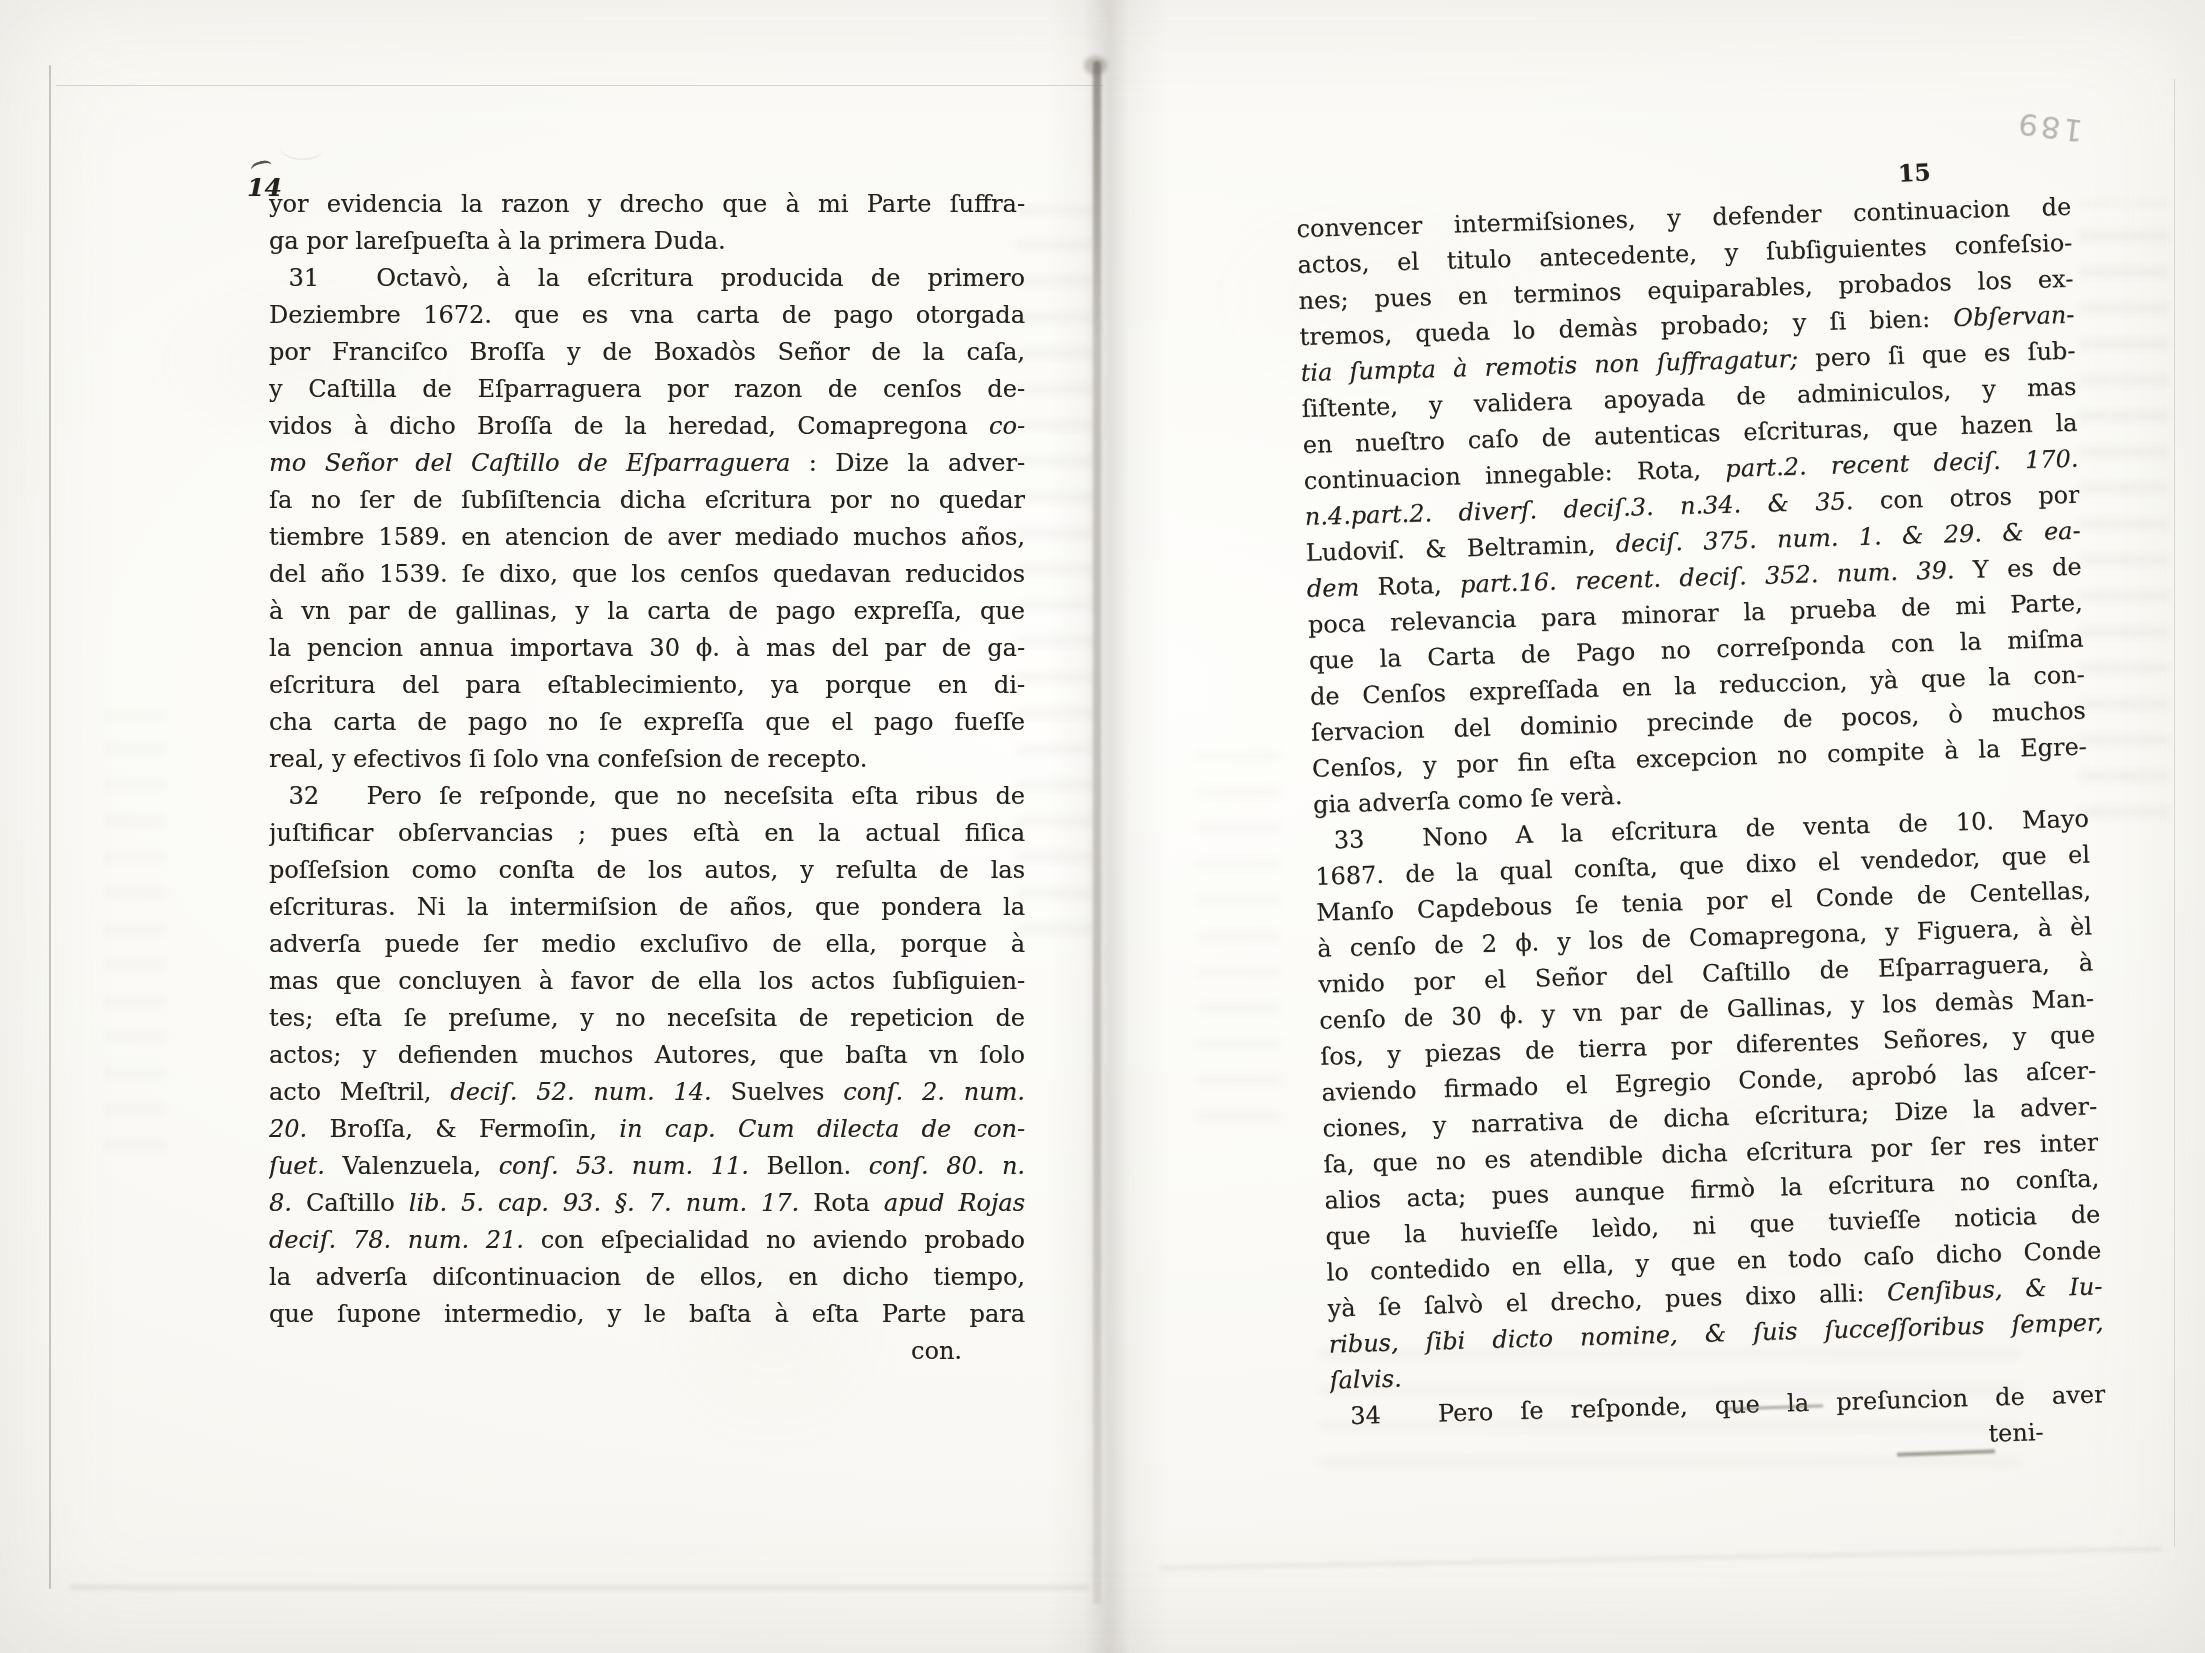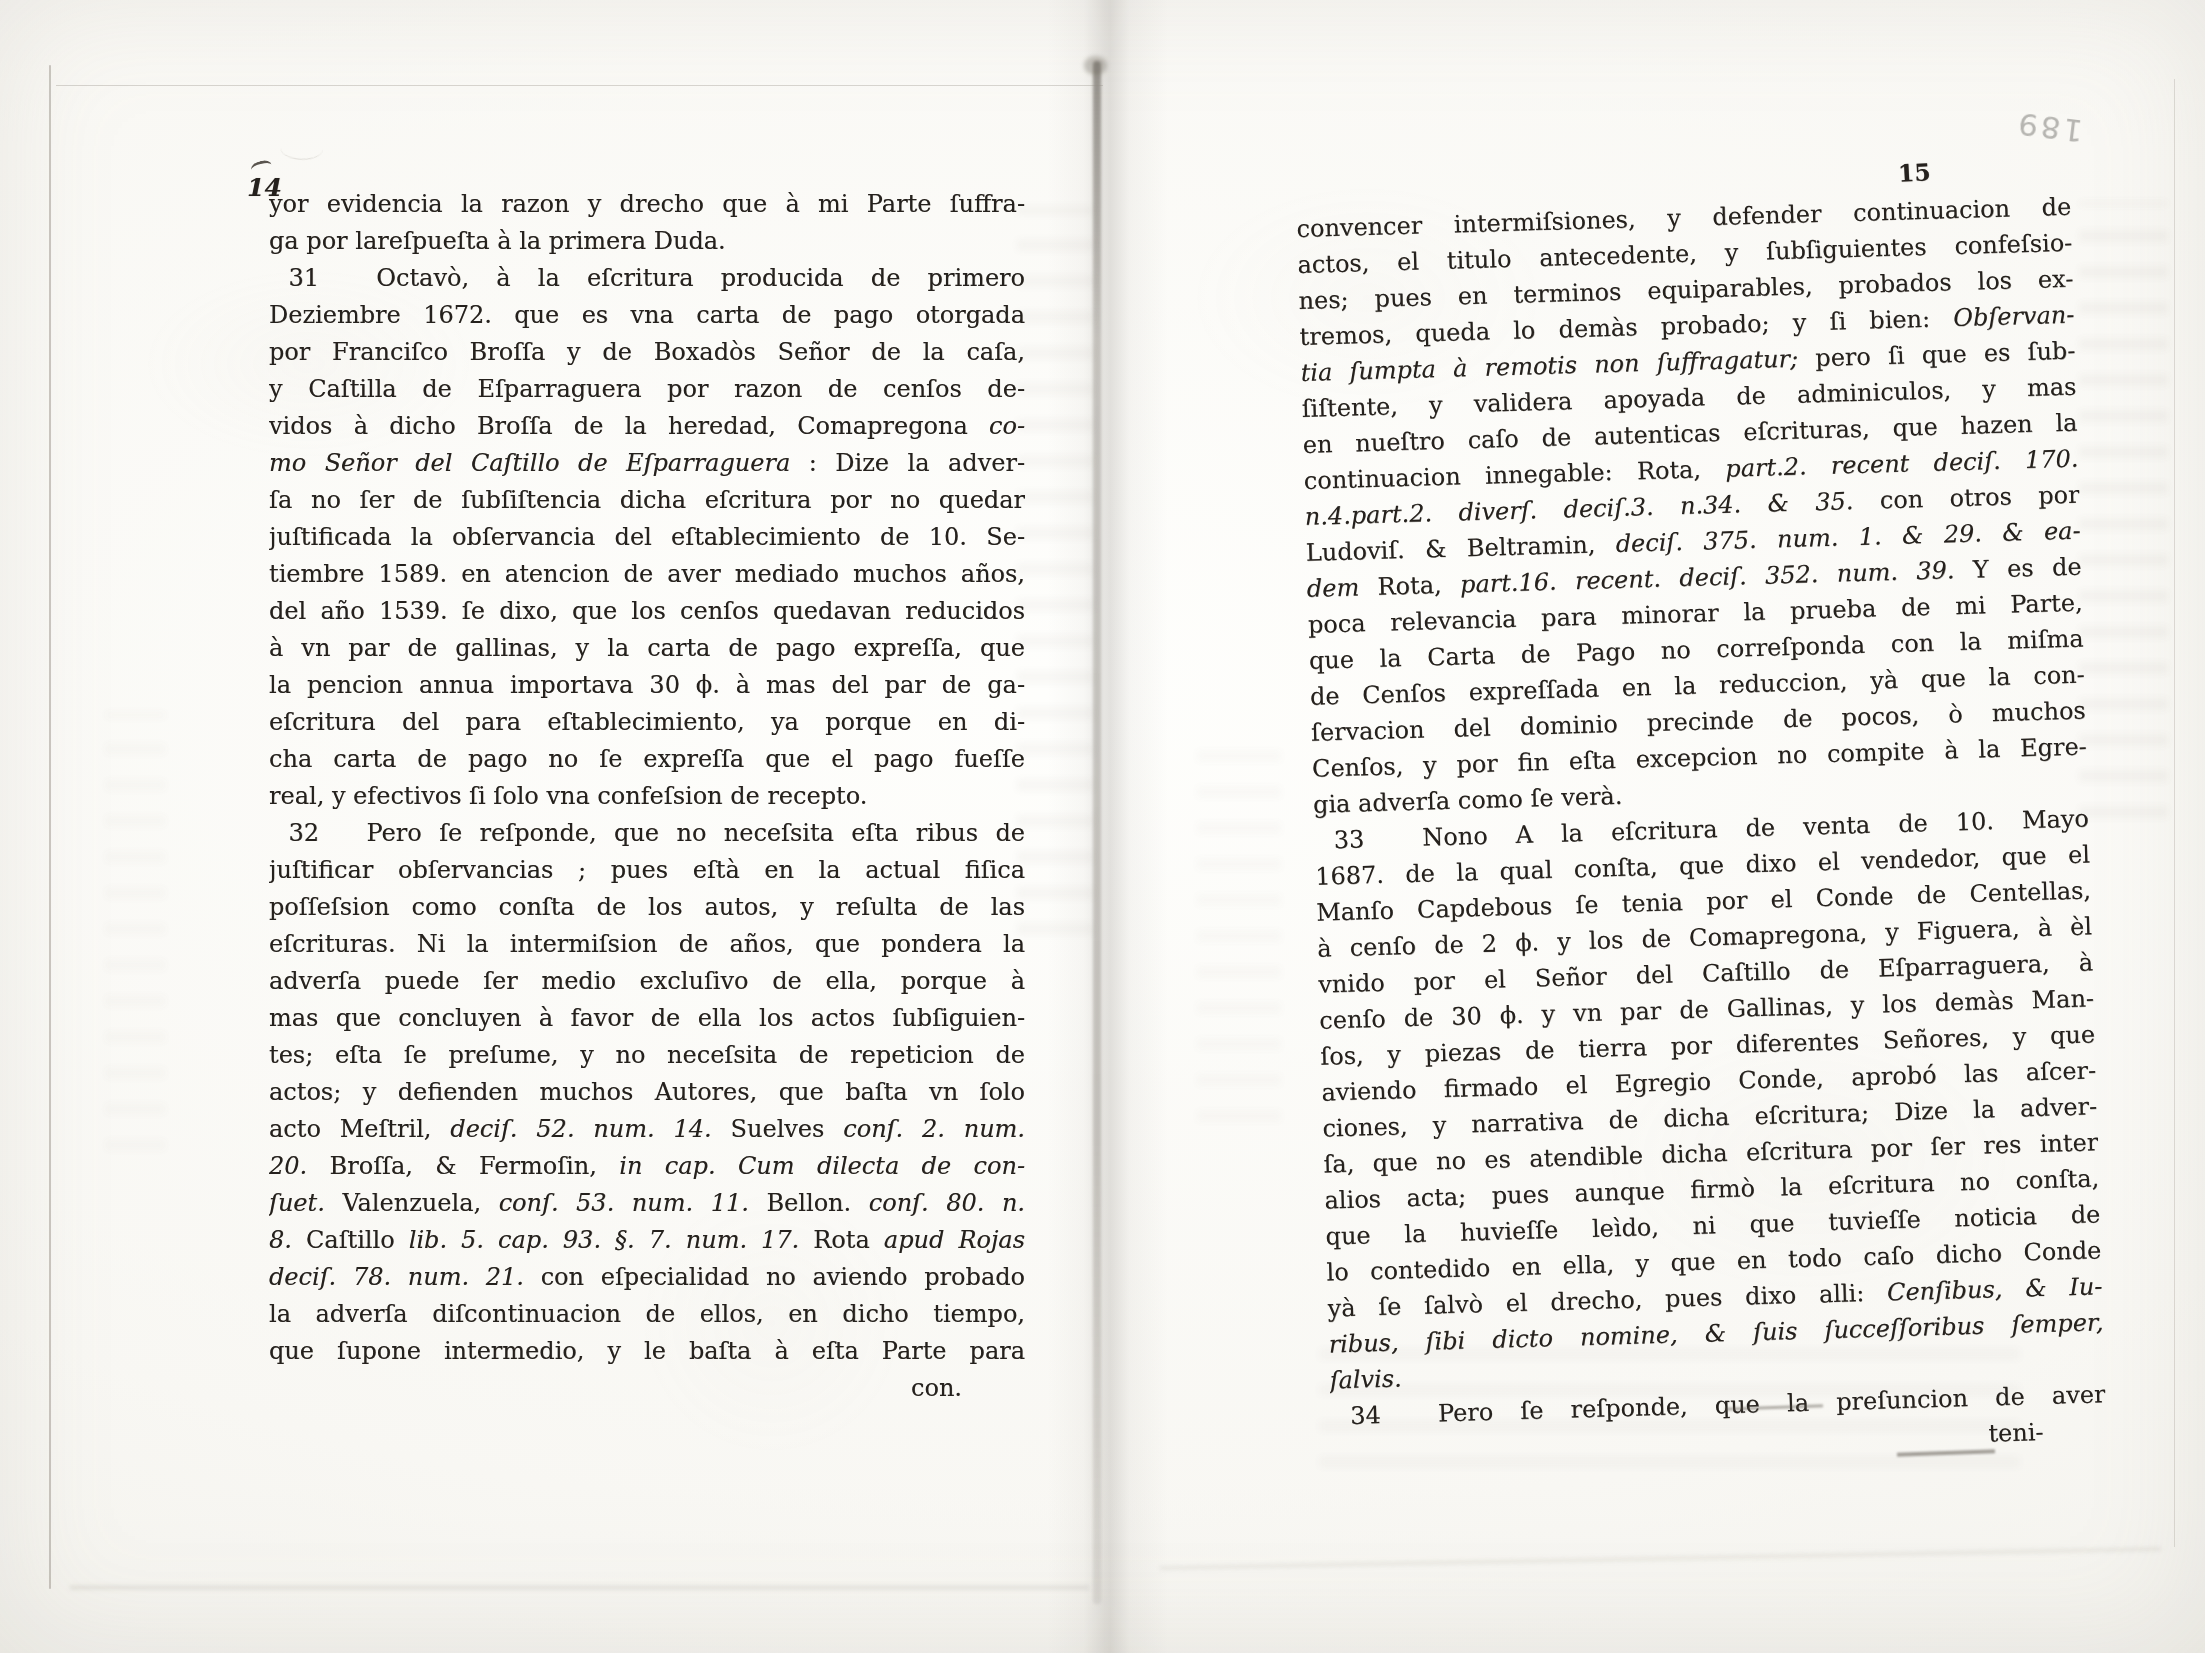--- a/index.html
+++ b/index.html
@@ -107,21 +107,20 @@
   <div class="textcol left-col">
       <div class="line"><span>yor evidencia la razon y drecho que à mi Parte ſuffra-</span> </div>
       <div class="line end"><span>ga por lareſpueſta à la primera Duda.</span> </div>
       <div class="line ind"><span class="num">31</span> <span>Octavò, à la eſcritura producida de primero</span> </div>
       <div class="line"><span>Deziembre 1672. que es vna carta de pago otorgada</span> </div>
       <div class="line"><span>por Franciſco Broſſa y de Boxadòs Señor de la caſa,</span> </div>
       <div class="line"><span>y Caſtilla de Eſparraguera por razon de cenſos de-</span> </div>
       <div class="line"><span>vidos à dicho Broſſa de la heredad, Comapregona </span> <span class="it">co-</span> </div>
       <div class="line"><span class="it">mo Señor del Caſtillo de Eſparraguera</span> <span>: Dize la adver-</span> </div>
       <div class="line"><span>ſa no ſer de ſubſiſtencia dicha eſcritura por no quedar</span> </div>
-      <div class="line"><span>juſtificada la obſervancia del eſtablecimiento de 10. Se-</span> </div>
       <div class="line"><span>tiembre 1589. en atencion de aver mediado muchos años,</span> </div>
       <div class="line"><span>del año 1539. ſe dixo, que los cenſos quedavan reducidos</span> </div>
       <div class="line"><span>à vn par de gallinas, y la carta de pago expreſſa, que</span> </div>
       <div class="line"><span>la pencion annua importava 30 ϕ. à mas del par de ga-</span> </div>
       <div class="line"><span>eſcritura del para eſtablecimiento, ya porque en di-</span> </div>
       <div class="line"><span>cha carta de pago no ſe expreſſa que el pago fueſſe</span> </div>
       <div class="line end"><span>real, y efectivos ſi ſolo vna confeſsion de recepto.</span> </div>
       <div class="line ind"><span class="num">32</span> <span>Pero ſe reſponde, que no neceſsita eſta ribus de</span> </div>
       <div class="line"><span>juſtificar obſervancias ; pues eſtà en la actual fiſica</span> </div>
       <div class="line"><span>poſſeſsion como conſta de los autos, y reſulta de las</span> </div>

